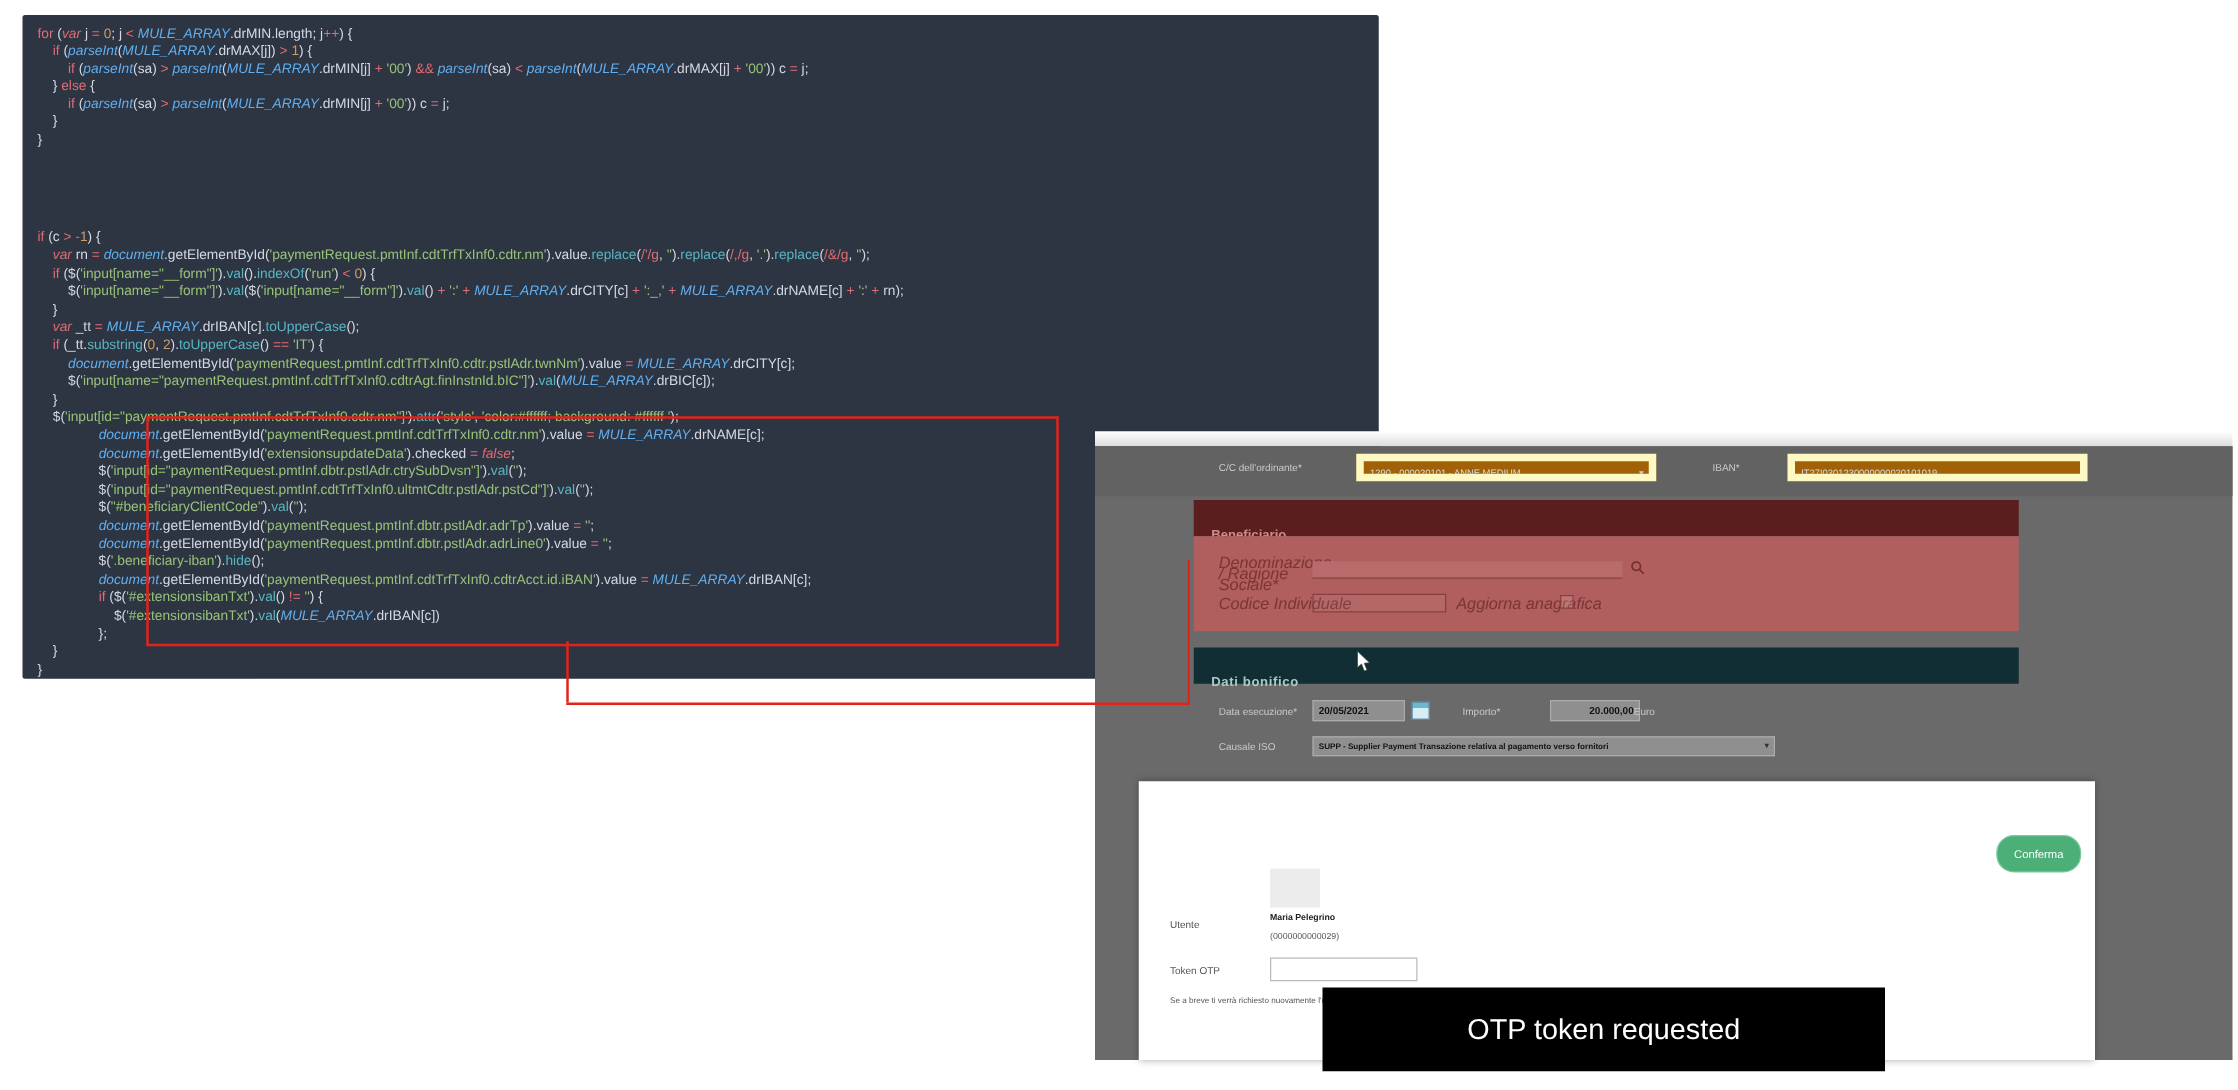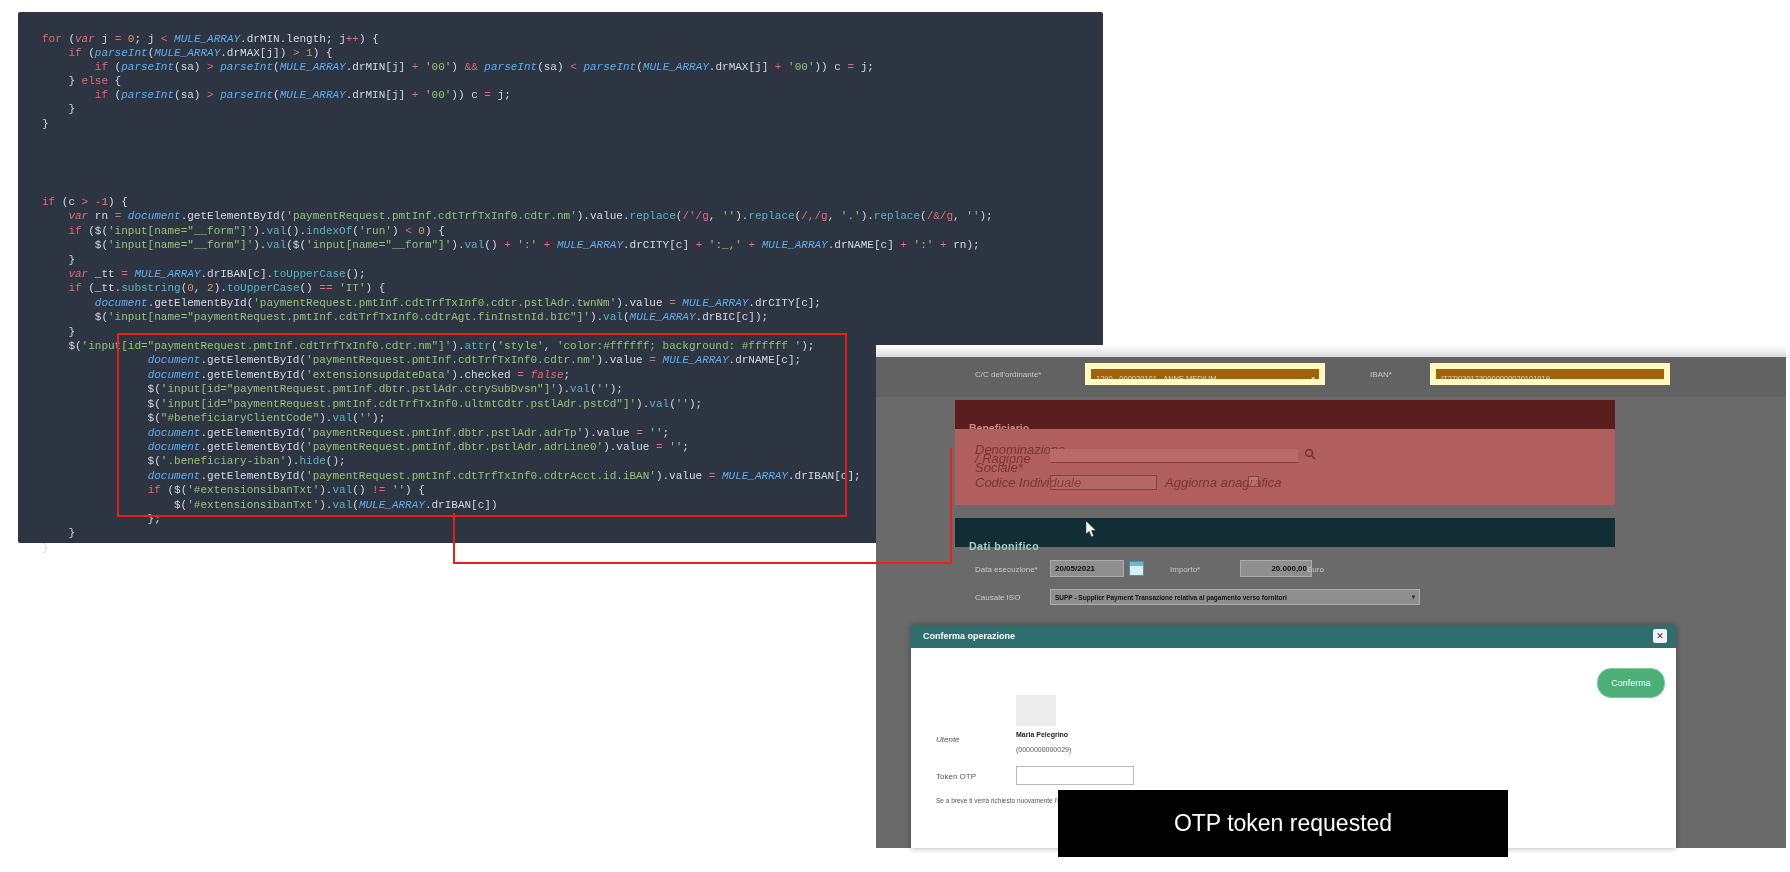--- a/index.html
+++ b/index.html
@@ -2,22 +2,22 @@
 <html><head>
 <meta charset="utf-8">
 <style>
   html,body{margin:0;padding:0;background:#fff;}
   #stage{position:relative;width:1790px;height:872px;background:#ffffff;overflow:hidden;
          font-family:"Liberation Sans", sans-serif;}
   .abs{position:absolute;}
 
   
   #code-panel{left:18px;top:12px;width:1085px;height:531px;background:#2d3442;border-radius:2px;}
-  pre.code{position:absolute;margin:12px;white-space:pre;color:#d4d9e3;
-           font-family:Liberation Mono, monospace;font-size:11px;}
+  pre.code{position:absolute;margin:0;white-space:pre;color:#d4d9e3;
+           font-family:Liberation Sans, sans-serif;font-size:11px;}
   .lh1{line-height:14.1px;} .lh2{line-height:14.4px;}
   .c-k{color:#e06c75;} .c-e{color:#e06c75;font-style:italic;}
   .c-b{color:#61afef;font-style:italic;} .c-f{color:#56b6c2;}
   .c-s{color:#98c379;} .c-n{color:#d19a66;} .c-o{color:#df6d75;}
 
   
   .black-label{background:#000;color:#fff;text-align:center;}
   #anno-label1{left:265px;top:224px;width:393px;height:84px;border:1px solid #a8a8a8;
                font-size:19px;line-height:26px;padding-top:15px;box-sizing:border-box;}
   #anno-label2{left:1058px;top:790px;width:450px;height:67px;font-size:23px;line-height:67px;}
@@ -168,27 +168,23 @@
       <span class="glabel" style="left:352px;top:18px;">Euro</span>
       <span class="glabel" style="left:20px;top:46px;">Causale ISO</span>
       <div class="light-field tiny" style="left:95px;top:42px;width:370px;height:16px;font-weight:bold;">
         <span>SUPP - Supplier Payment Transazione relativa al pagamento verso fornitori</span>
         <span class="caret-r" style="color:#333;line-height:14px;">▾</span>
       </div>
     </div>
   </div>
 
   <div class="abs" id="modal">
-    <div id="modal-header">
-      <span id="modal-title">Conferma operazione</span>
-      <div id="modal-close">✕</div>
-    </div>
     <div id="confirm-btn">Conferma</div>
     <div id="avatar-box"></div>
-    <span class="mlabel" style="left:25px;top:110px;font-style:italic;">Utente</span>
+    <span class="mlabel" style="left:25px;top:110px;">Utente</span>
     <span class="mvalue" style="left:105px;top:106px;">Maria Pelegrino</span>
     <span class="mvalue" style="left:105px;top:121px;color:#555;font-weight:normal;">(0000000000029)</span>
     <span class="mlabel" style="left:25px;top:147px;">Token OTP</span>
     <input id="otp-input" type="text" style="">
     <span id="modal-note">Se a breve ti verrà richiesto nuovamente l'uso del codice OTP</span>
   </div>
 
   <div class="abs" id="red-box"></div>
   <div class="abs red-line" id="conn-v1"></div>
   <div class="abs red-line" id="conn-h"></div>

